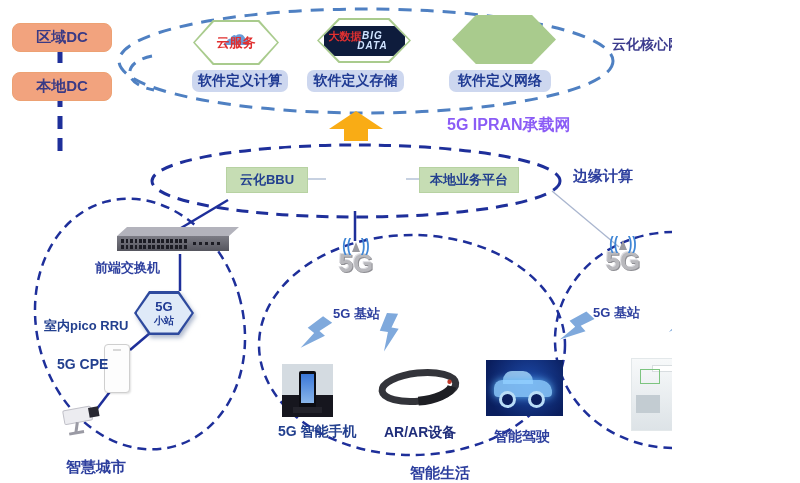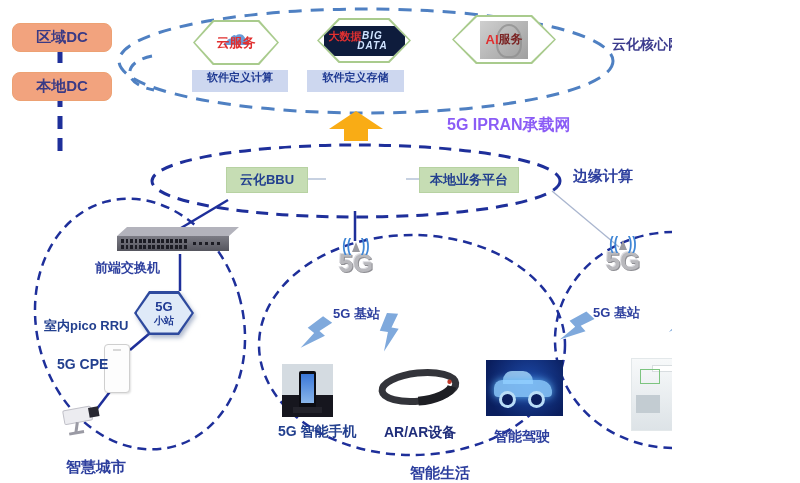--- a/index.html
+++ b/index.html
@@ -10,22 +10,22 @@
   
   .dc{position:absolute;left:12px;width:98px;height:27px;background:#f2a37e;border:1px solid #eda173;
       border-radius:8px;display:flex;align-items:center;justify-content:center;
       font-weight:bold;font-size:15px;color:#3a3a85;z-index:3;}
   
   .hex{position:absolute;z-index:3;}
   .hex-b{position:absolute;inset:0;background:#a9cb8d;
          clip-path:polygon(23% 0%,77% 0%,100% 50%,77% 100%,23% 100%,0% 50%);}
   .hex-i{position:absolute;inset:2px;background:#fff;display:flex;align-items:center;justify-content:center;
          clip-path:polygon(23% 0%,77% 0%,100% 50%,77% 100%,23% 100%,0% 50%);}
-  .sdlabel{position:absolute;height:22px;background:#cdd7ef;color:#1f3a93;font-weight:bold;font-size:11px;
-           display:flex;justify-content:center;border-radius:0;z-index:3;}
+  .sdlabel{position:absolute;height:22px;background:#cdd7ef;color:#1f3a93;font-weight:bold;font-size:14px;
+           display:flex;align-items:center;justify-content:center;border-radius:7px;z-index:3;}
   .greenbox{position:absolute;top:167px;height:24px;background:#c6ddb4;border:1px solid #b7d2a2;
             color:#23408f;font-weight:bold;font-size:13px;display:flex;align-items:center;justify-content:center;z-index:3;}
   
   .cloudglyph{position:absolute;font-size:30px;color:#6b9bd7;line-height:1;top:-2px;}
   .redlabel{position:relative;color:#e03030;font-weight:bold;font-size:13px;z-index:1;}
   .bigdata{position:relative;width:64px;height:30px;background:#0e1c3c;display:flex;flex-direction:column;
            align-items:center;justify-content:center;line-height:1;padding-left:17px;}
   .bigdata .bd{color:#cfe3ff;font-weight:800;font-size:10px;font-style:italic;letter-spacing:1px;}
   .bigdata .ov{position:absolute;left:5px;top:5px;color:#e03030;font-weight:bold;font-size:11px;}
   .aibox{position:relative;width:48px;height:38px;background:linear-gradient(135deg,#cfcfcf,#9f9f9f);
@@ -160,34 +160,30 @@
     <div class="hex-i">
       <div class="bigdata">
         <span class="bd">BIG</span>
         <span class="bd">DATA</span>
         <span class="ov">大数据</span>
       </div>
     </div>
   </div>
   <div class="hex" style="left:452px;top:15px;width:104px;height:49px">
     <div class="hex-b"></div>
-    <div class="hex-i">
-      <div class="aibox">
-        <span class="head"></span>
-        <span class="t1">AI</span>
-        <span class="t2">服务</span>
-      </div>
-    </div>
   </div>
 
   <div class="sdlabel" style="left:192px;top:70px;width:96px">
       <span>软件定义计算</span>
     </div>
   <div class="sdlabel" style="left:307px;top:70px;width:97px">
       <span>软件定义存储</span>
+    </div>
+  <div class="sdlabel" style="left:449px;top:70px;width:102px">
+      <span>软件定义网络</span>
     </div>
 
   <div class="lbl" style="left:612px;top:36px;font-size:14px;color:#3c3c8e">云化核心网</div>
   <div class="lbl" style="left:447px;top:115px;font-size:16px;color:#8b5cf6">5G IPRAN承载网</div>
 
   <div class="greenbox" style="left:226px;width:80px">
       <span>云化BBU</span>
     </div>
   <div class="greenbox" style="left:419px;width:98px">
       <span>本地业务平台</span>

